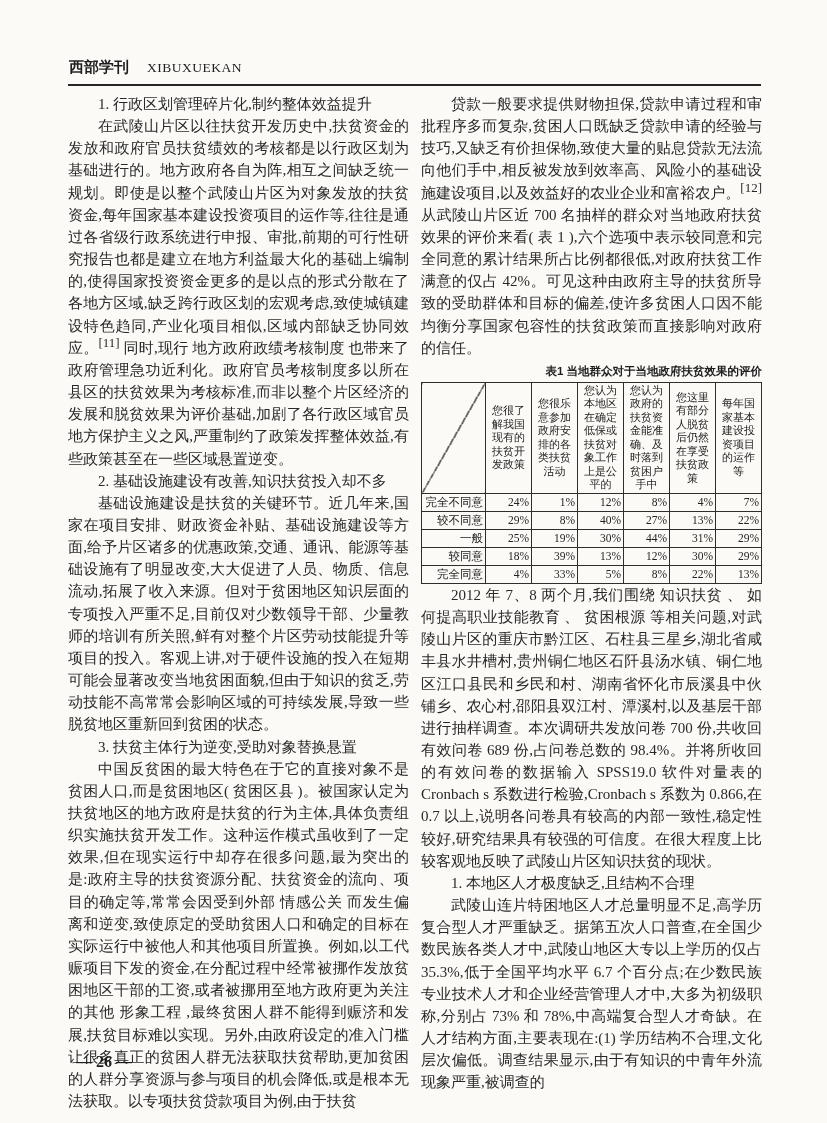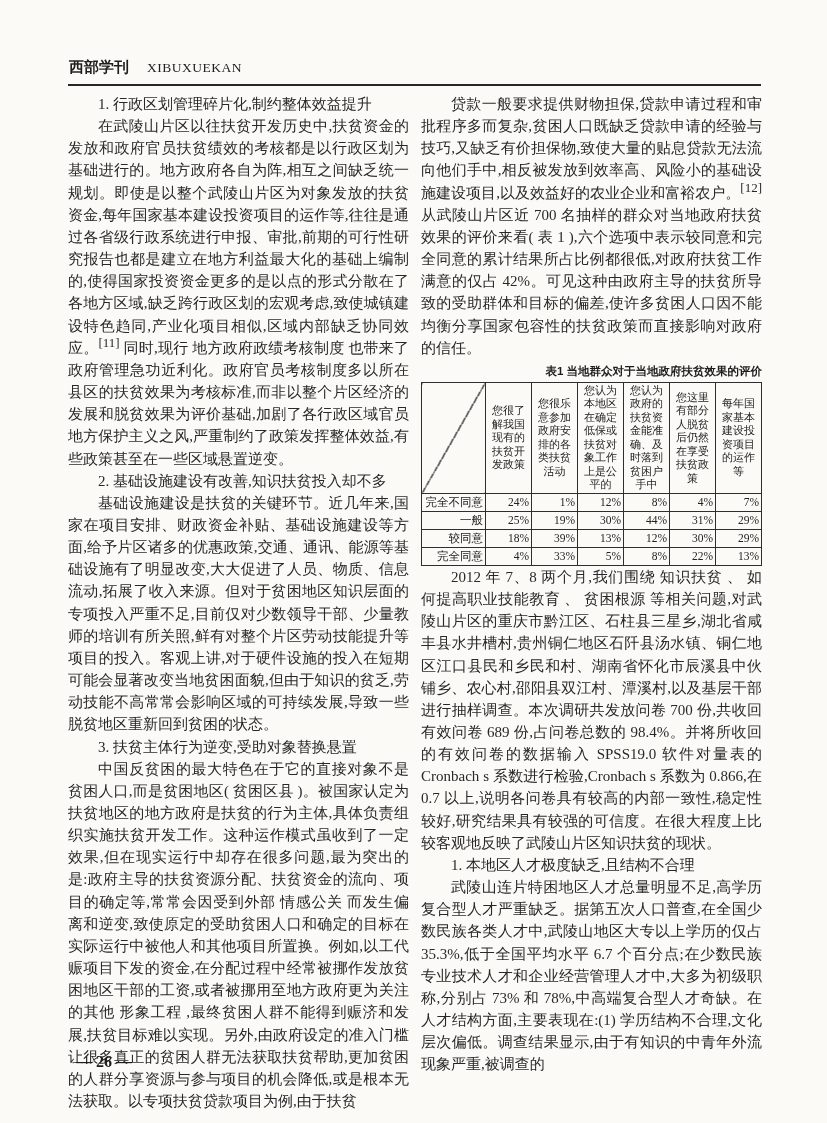--- a/index.html
+++ b/index.html
@@ -113,20 +113,29 @@
         <tr class="data-row">
           <td class="row-label">完全不同意</td>
           <td>24%</td>
           <td>1%</td>
           <td>12%</td>
           <td>8%</td>
           <td>4%</td>
           <td>7%</td>
         </tr>
         <tr class="data-row">
+          <td class="row-label">较不同意</td>
+          <td>29%</td>
+          <td>8%</td>
+          <td>40%</td>
+          <td>27%</td>
+          <td>13%</td>
+          <td>22%</td>
+        </tr>
+        <tr class="data-row">
           <td class="row-label">一般</td>
           <td>25%</td>
           <td>19%</td>
           <td>30%</td>
           <td>44%</td>
           <td>31%</td>
           <td>29%</td>
         </tr>
         <tr class="data-row">
           <td class="row-label">较同意</td>

